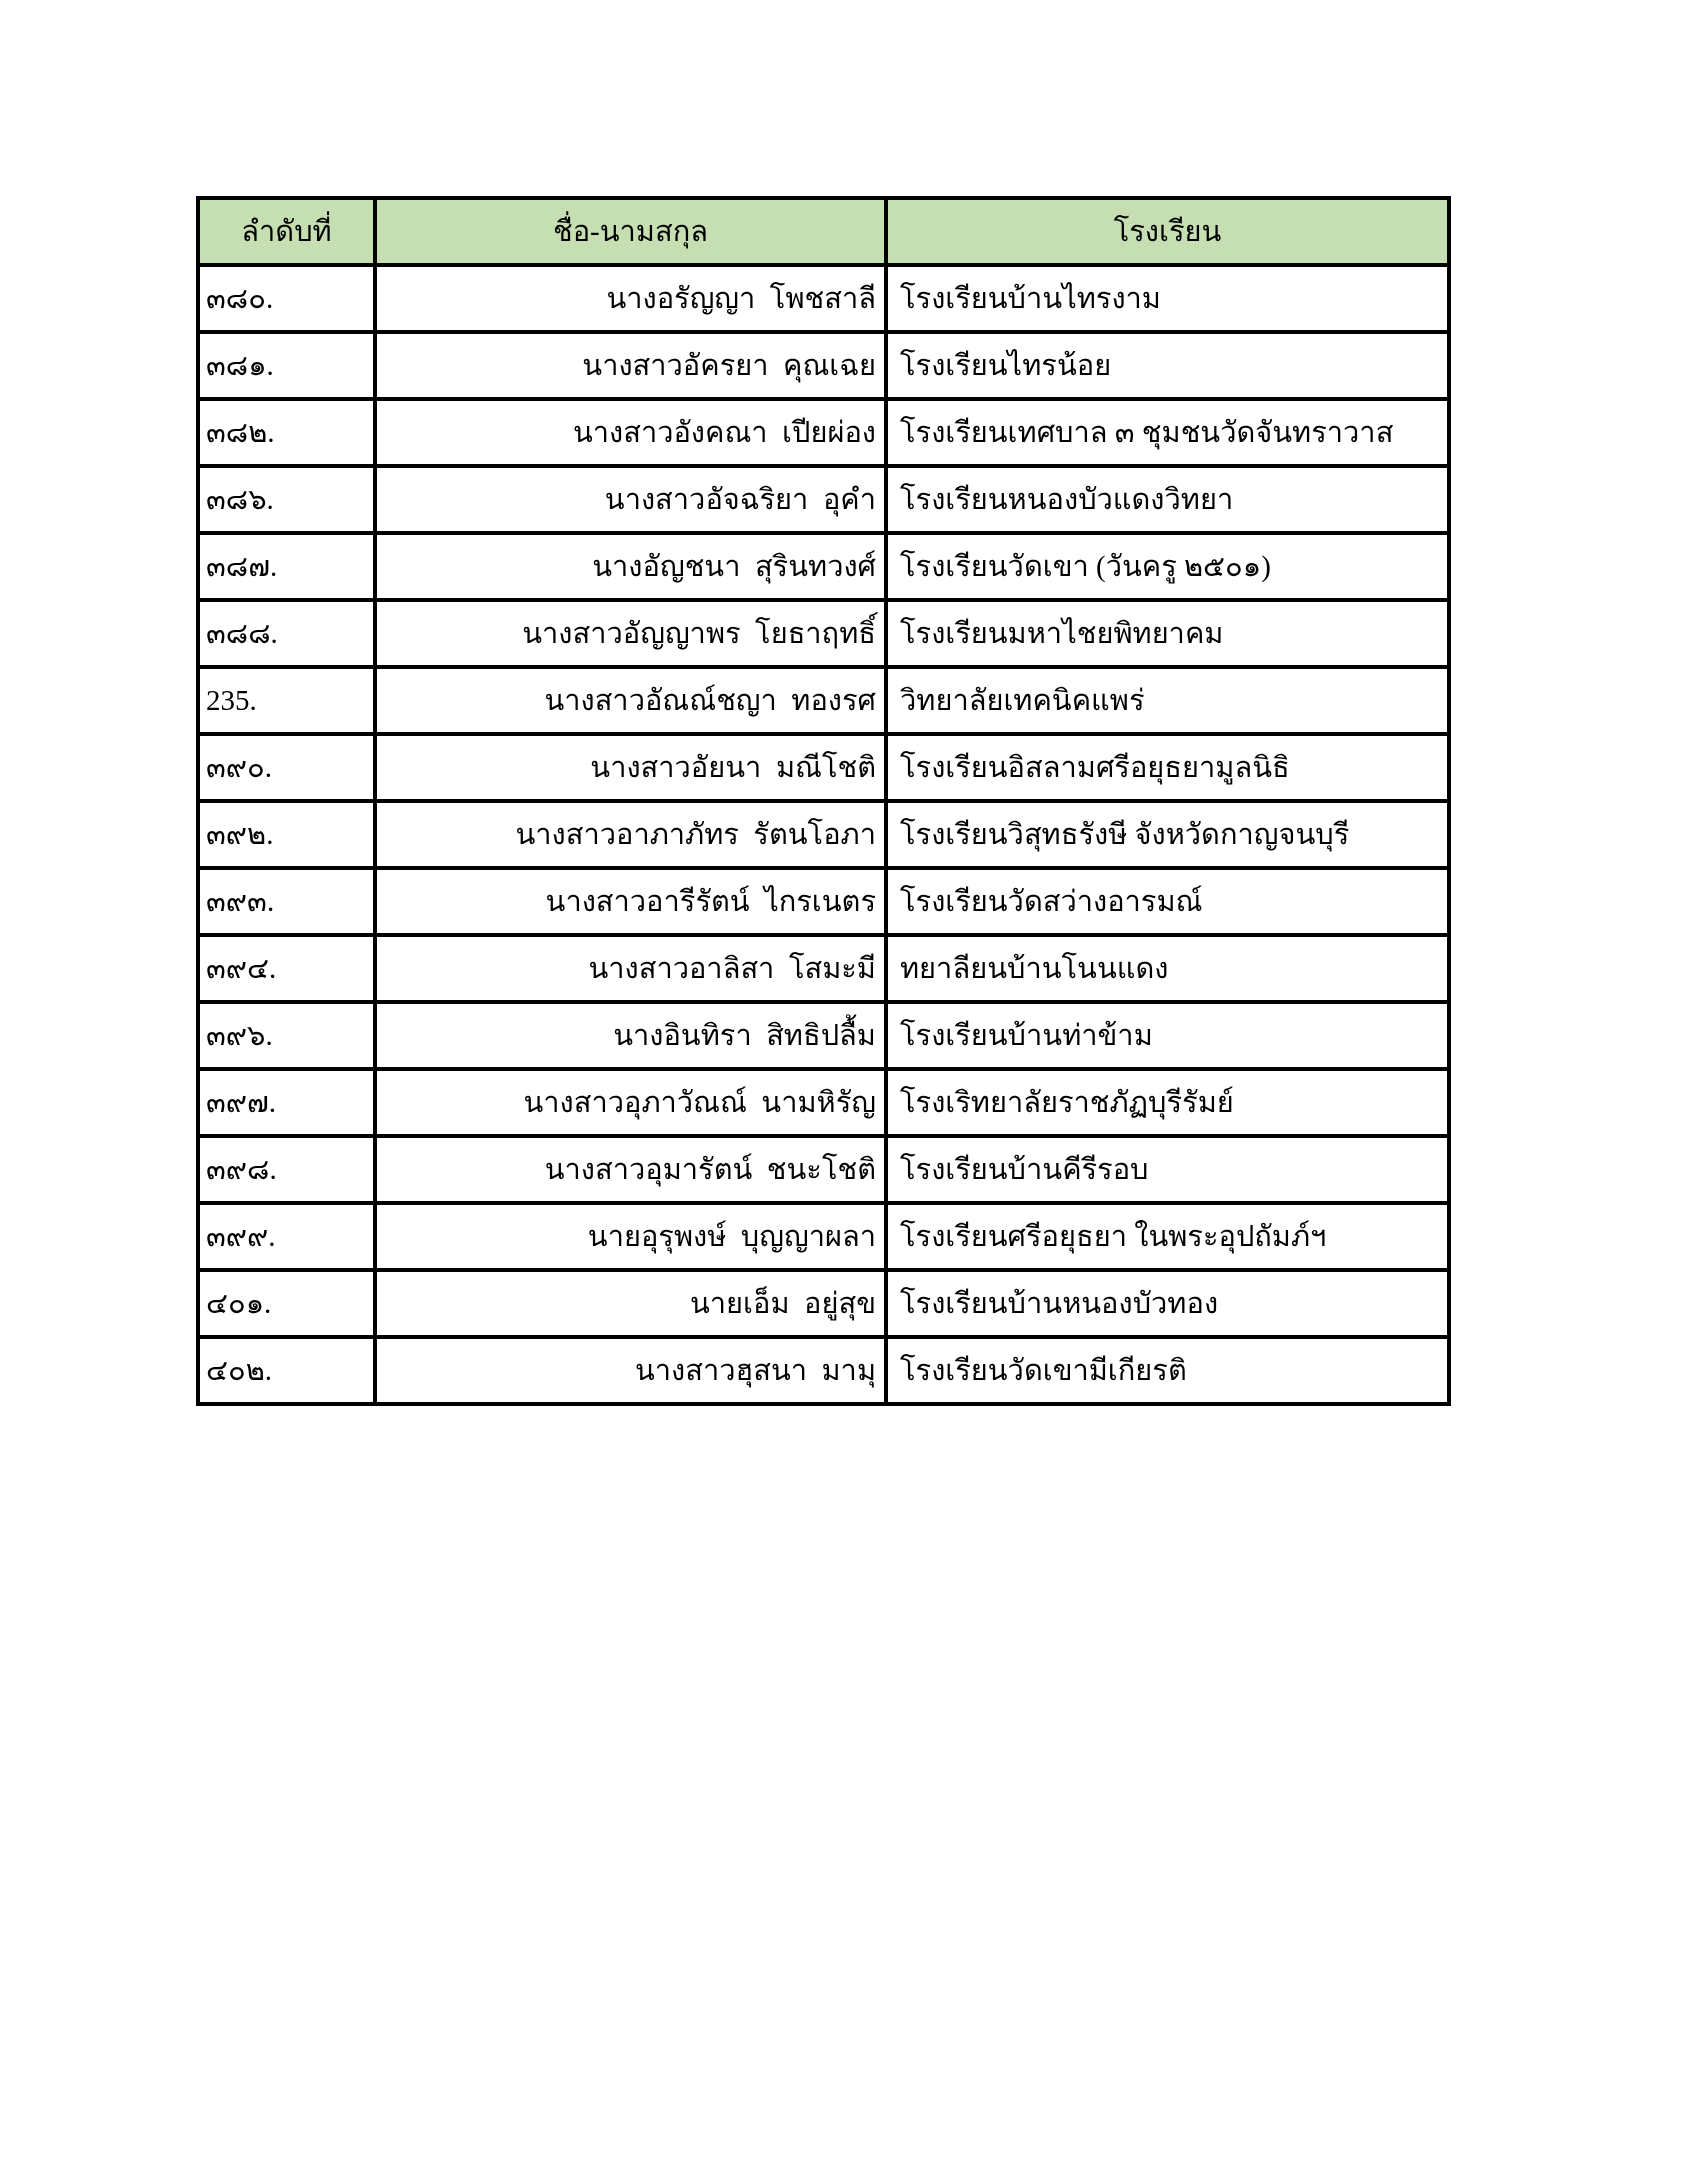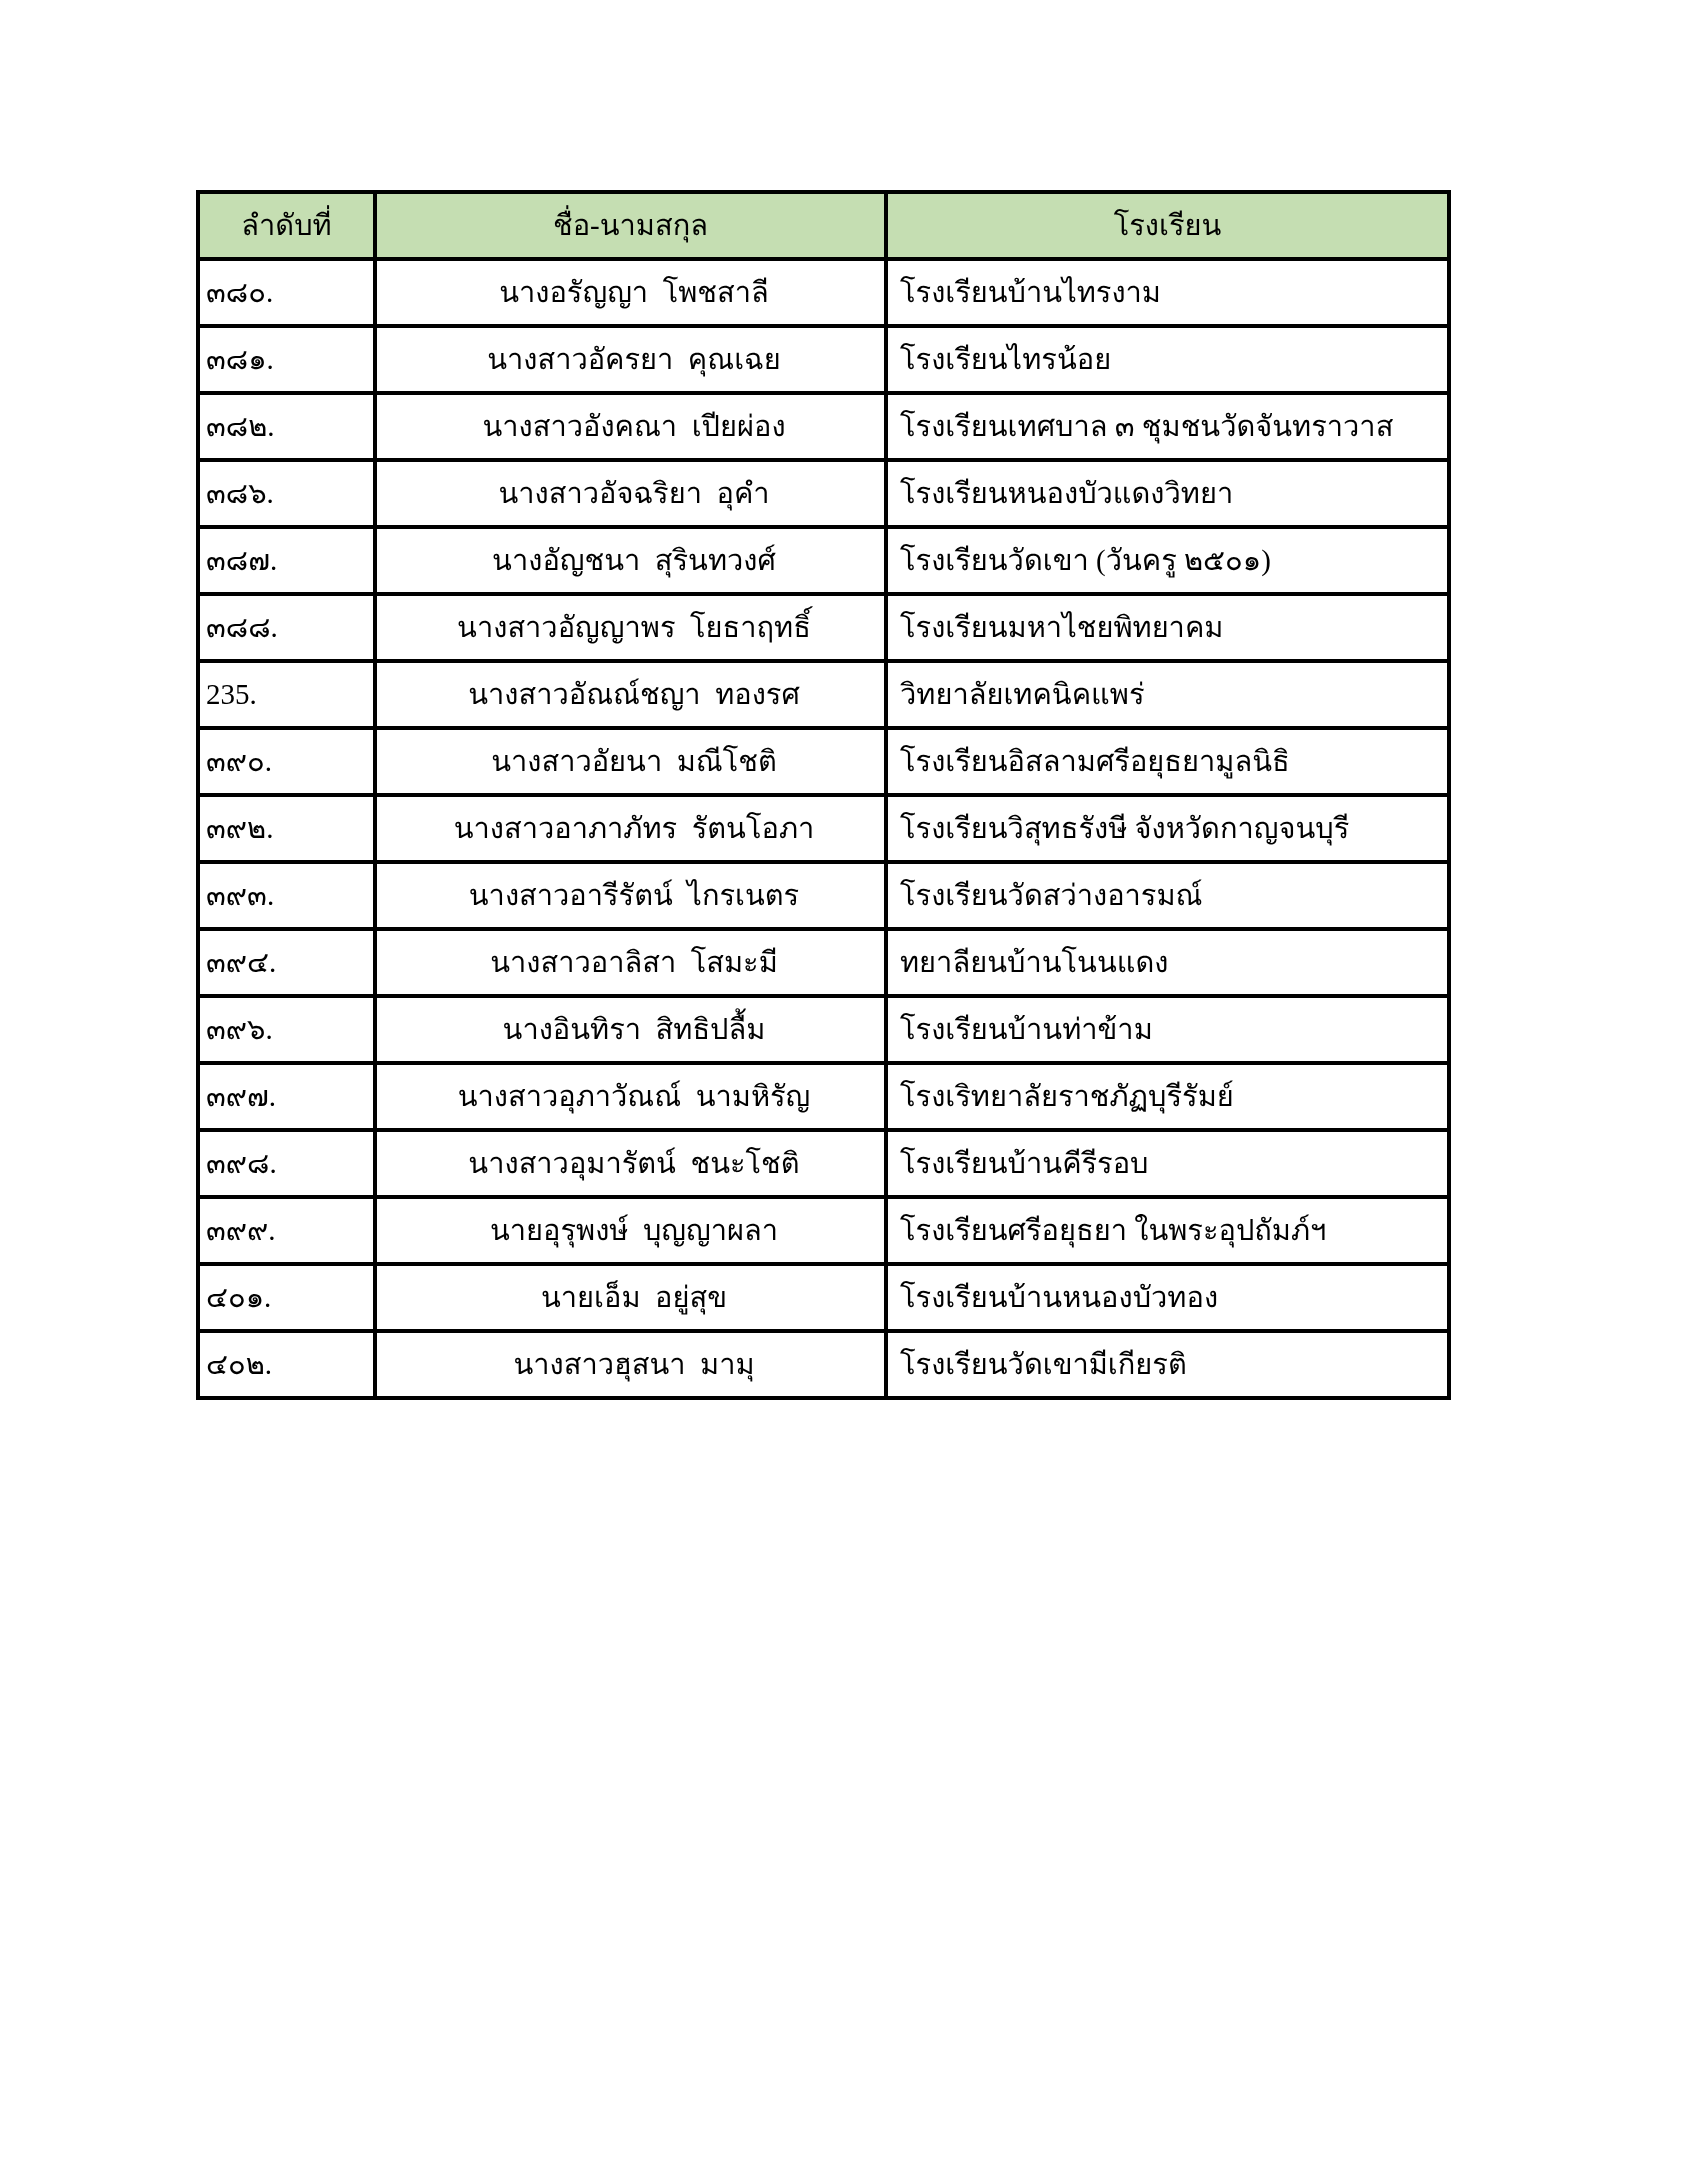--- a/index.html
+++ b/index.html
@@ -19,21 +19,21 @@
   .page {
     position: relative;
     width: 1683px;
     height: 2178px;
     background: var(--page-bg);
     overflow: hidden;
   }
   .doc-table-wrap {
     position: absolute;
     left: 196px;
-    top: 190px;
+    top: 196px;
     width: 1251px;
   }
   table.doc-table {
     border-collapse: collapse;
     width: 100%;
     table-layout: fixed;
   }
   table.doc-table col.col-no     { width: 177px; }
   table.doc-table col.col-name   { width: 511px; }
   table.doc-table col.col-school { width: 563px; }
@@ -51,21 +51,21 @@
   table.doc-table th {
     background: var(--header-bg);
     font-weight: normal;
     text-align: center;
   }
   td.cell-no {
     text-align: left;
     padding: 0 6px;
   }
   td.cell-name {
-    text-align: center;
+    text-align: right;
     padding: 0 8px 0 15px;
   }
   td.cell-school {
     text-align: left;
     padding: 0 8px 0 12px;
   }
 </style>
 </head>
 <body>
 

